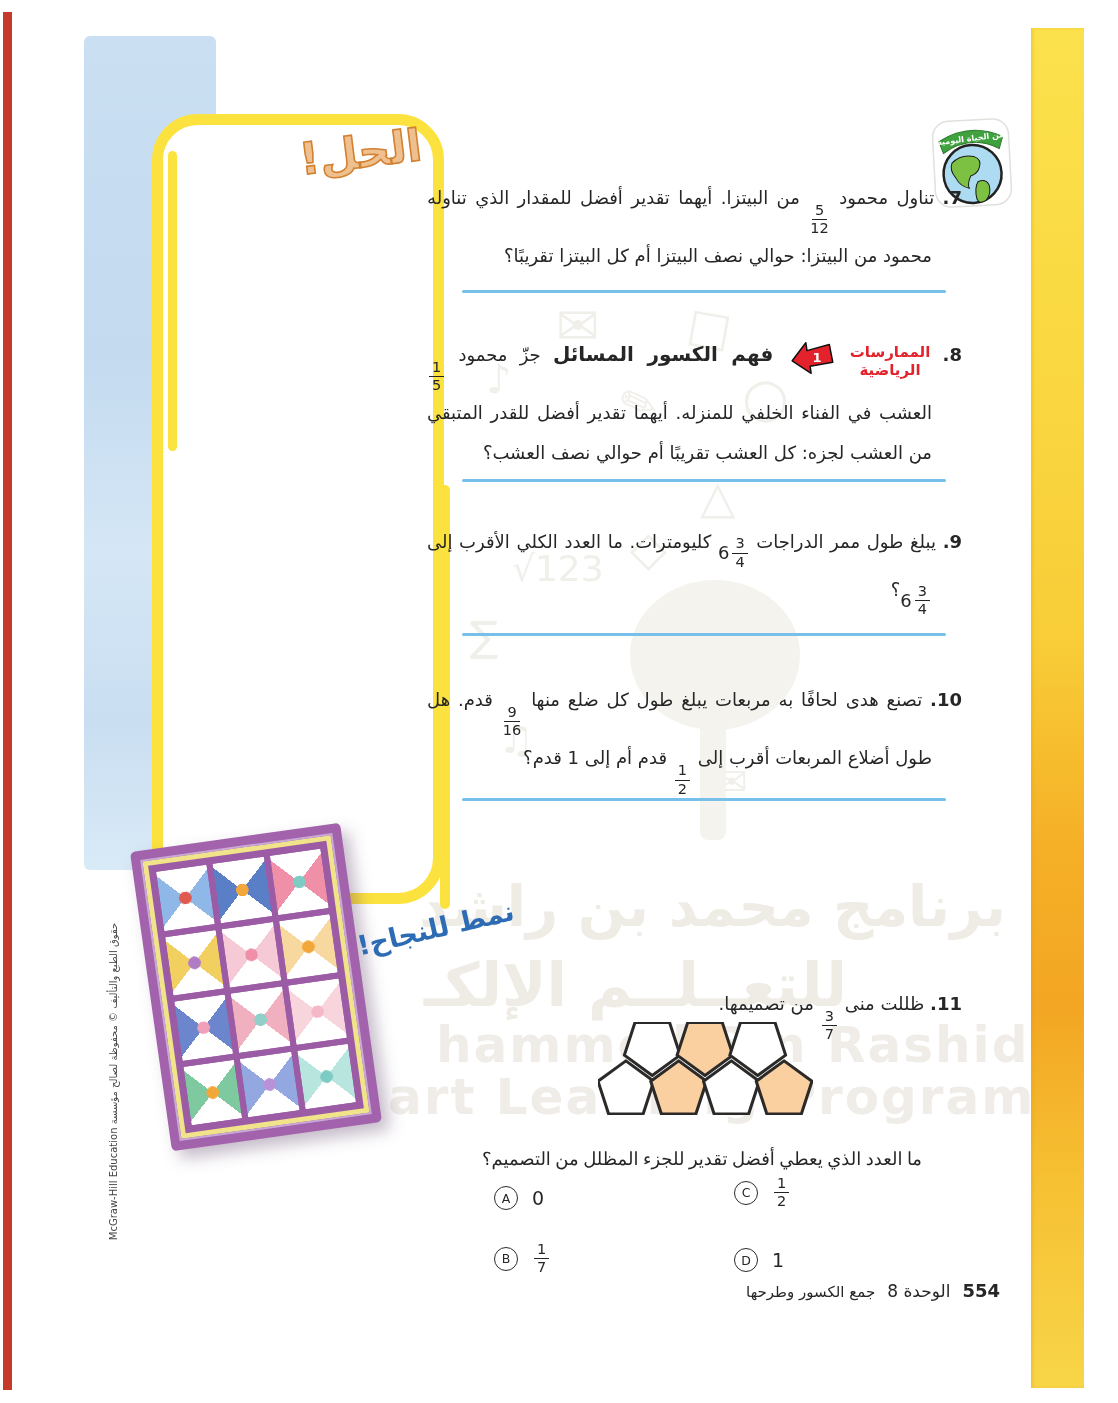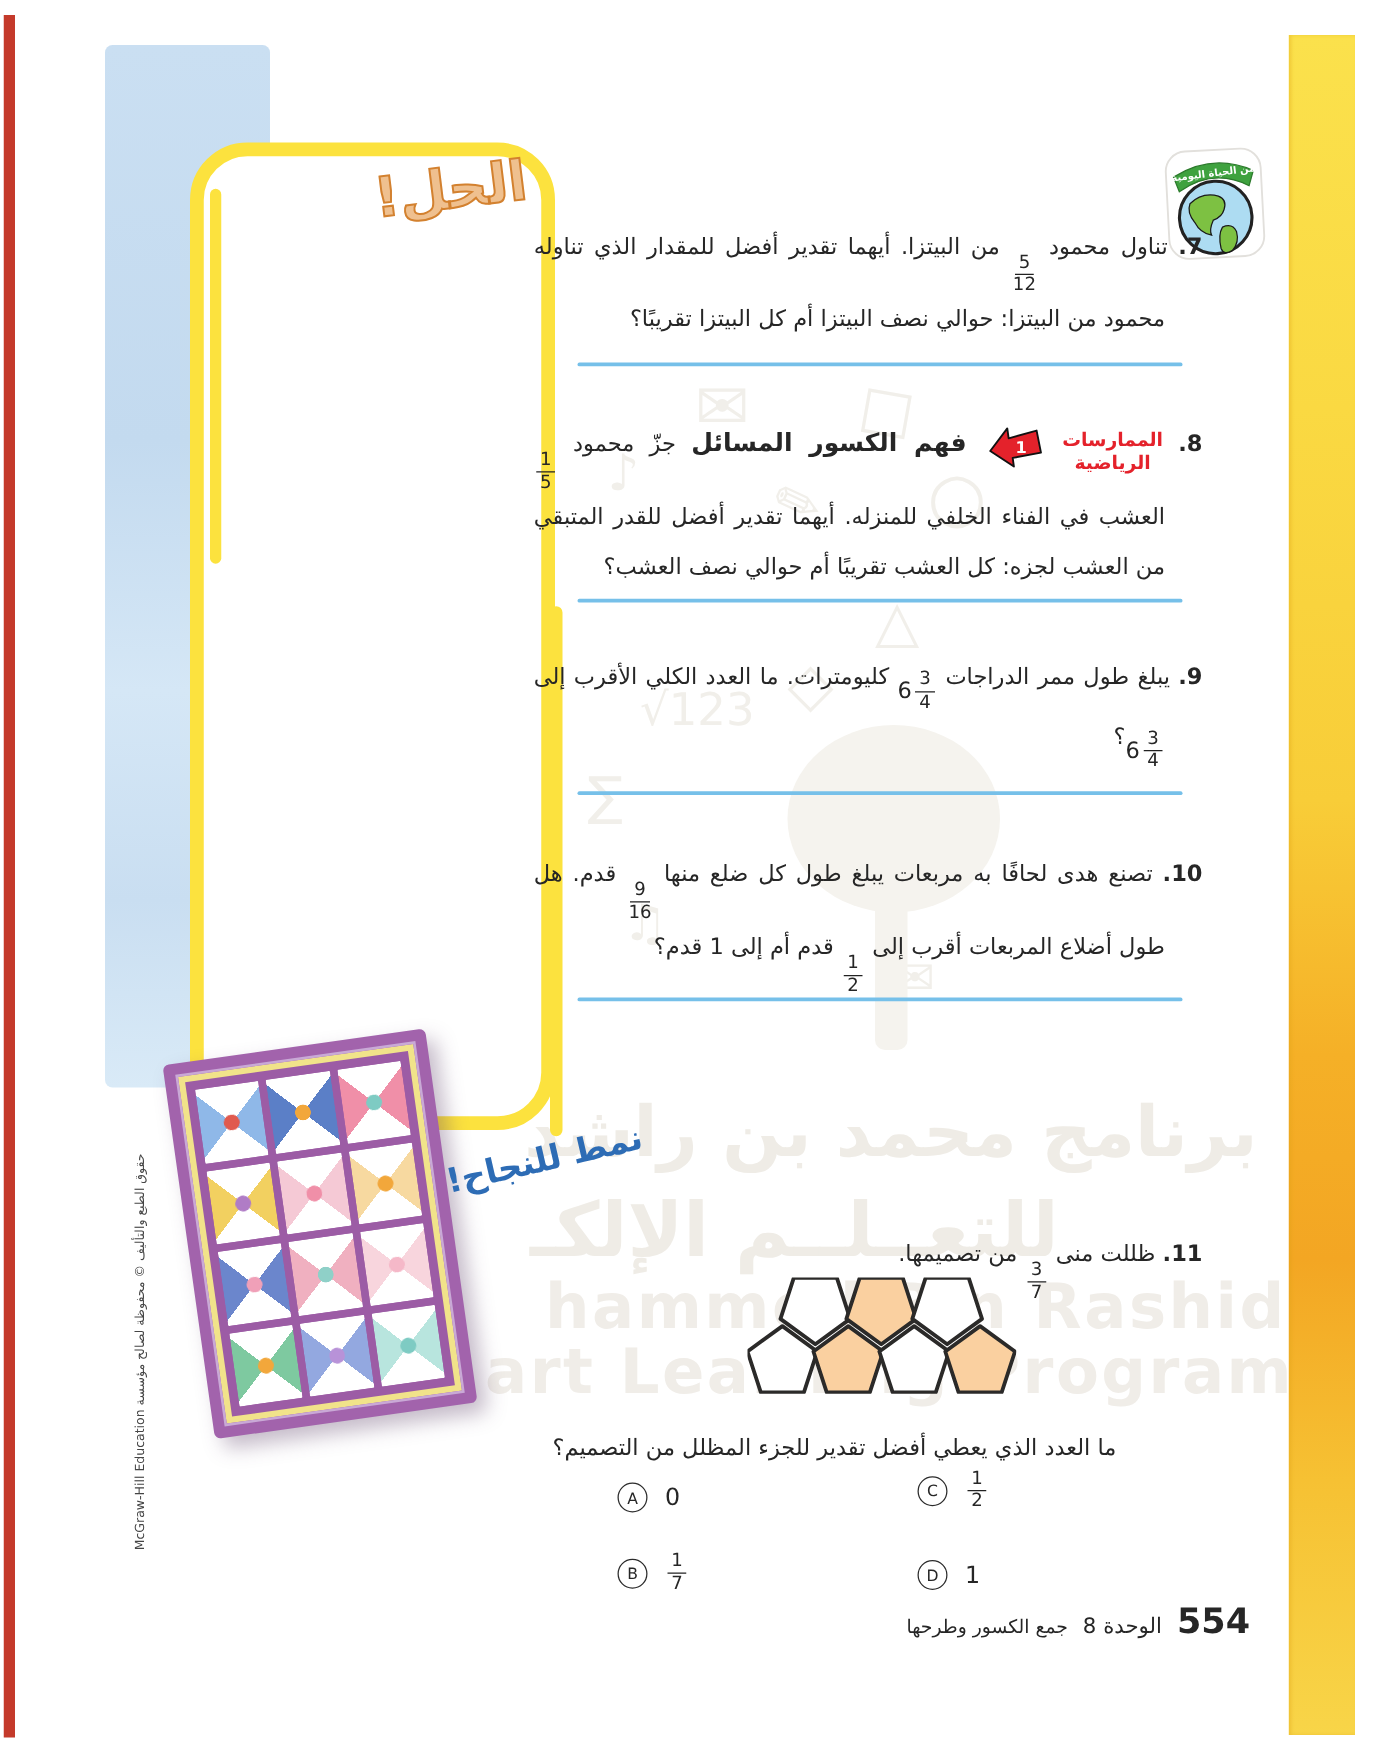--- a/index.html
+++ b/index.html
@@ -61,25 +61,25 @@
 
   
   .design{left:598px;top:1022px;}
 
   
   .choice{position:absolute;display:flex;align-items:center;gap:14px;direction:ltr;font-size:19px;}
   .letter-circle{width:22px;height:22px;border:1.8px solid #2B2B2B;border-radius:50%;
     display:inline-flex;align-items:center;justify-content:center;font-size:12.5px;flex:0 0 auto;}
   .choice .frac{vertical-align:baseline;}
 
-  .question{right:156px;top:1148px;width:520px;direction:rtl;text-align:left;font-size:18px;}
+  .question{right:156px;top:1148px;width:520px;direction:rtl;text-align:center;font-size:18px;font-family:Liberation Serif, serif;}
 
   
   .footer{right:118px;top:1280px;direction:rtl;display:flex;align-items:baseline;gap:12px;}
-  .footer .pgnum{font-size:28px;font-weight:bold;}
+  .footer .pgnum{font-size:18px;font-weight:bold;}
   .footer .unit{font-size:17px;font-weight:normal;}
   .footer .unit-title{font-size:15px;}
 
   
   .quilt{left:150px;top:836px;width:212px;height:302px;transform:rotate(-8deg);
     background:#A263AC;border-radius:5px;box-shadow:7px 9px 16px rgba(90,60,100,.35);
     padding:11px;box-sizing:border-box;}
   .quilt-inner{border:5px solid #F1E38A;outline:2px solid #C9A9D6;background:#9C5CA5;
     width:100%;height:100%;box-sizing:border-box;padding:7px;display:grid;
     grid-template-rows:repeat(4,1fr);grid-template-columns:repeat(3,1fr);gap:6px;}

